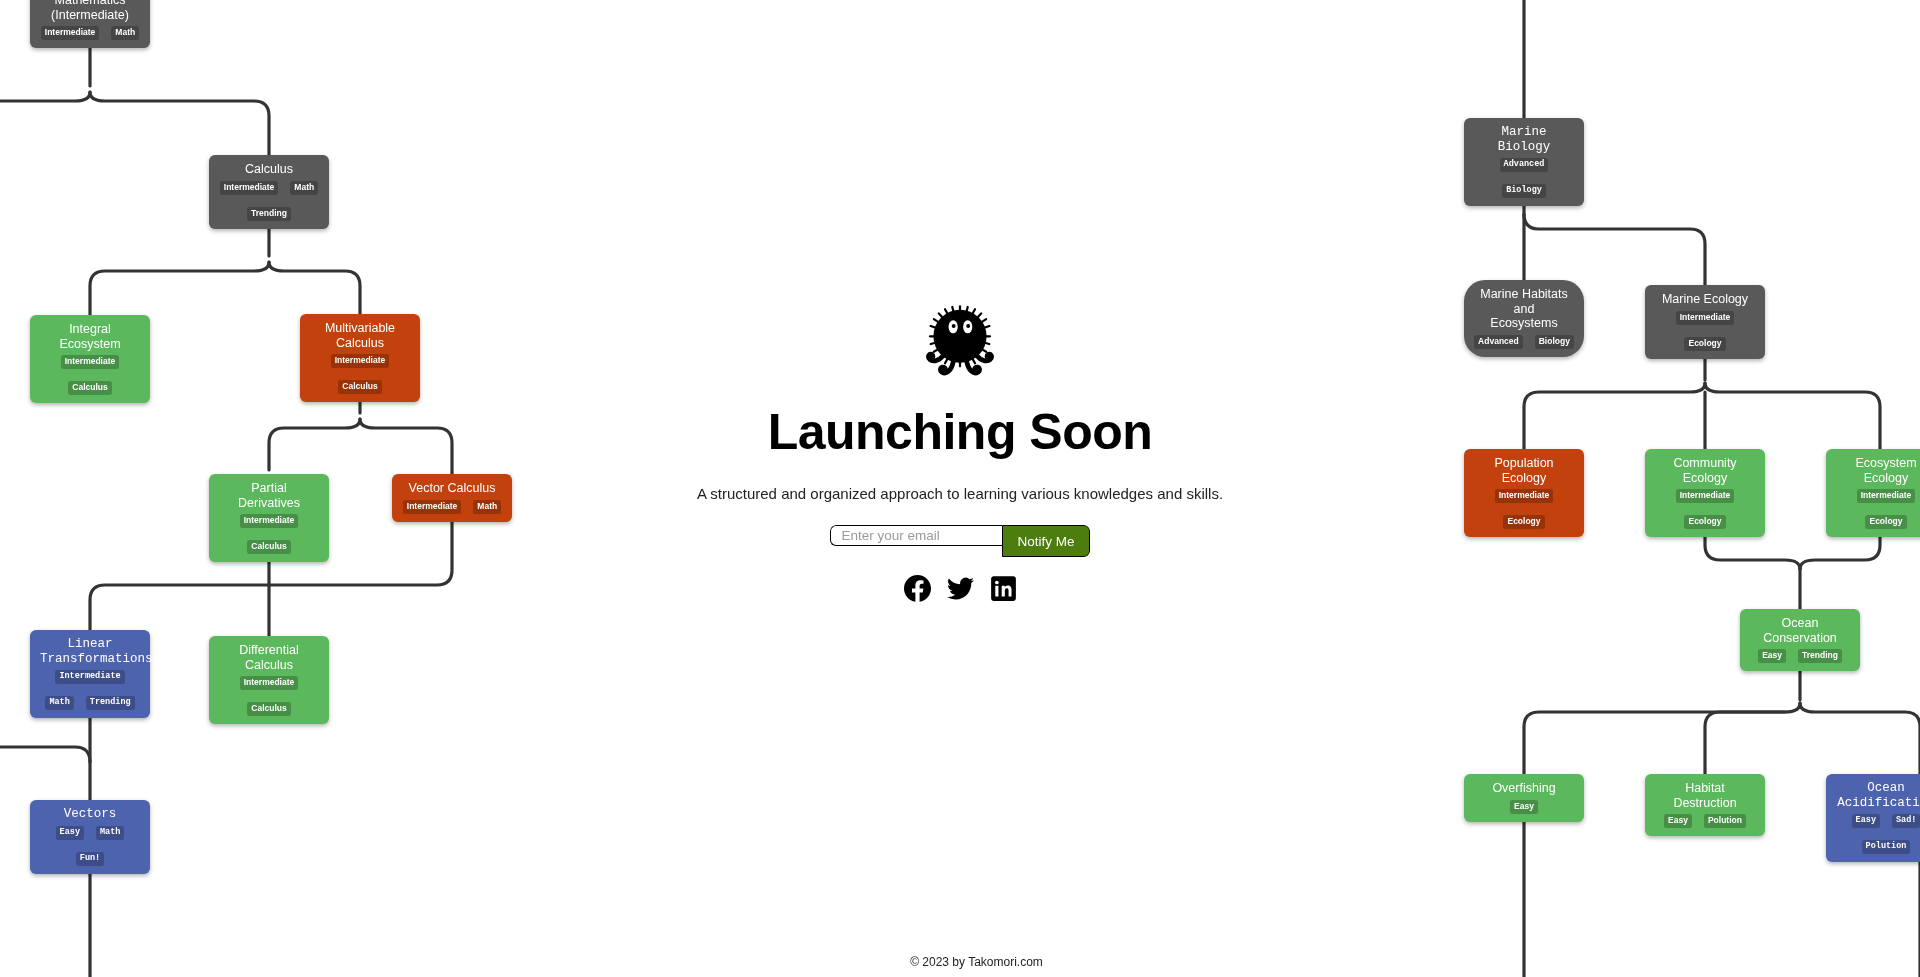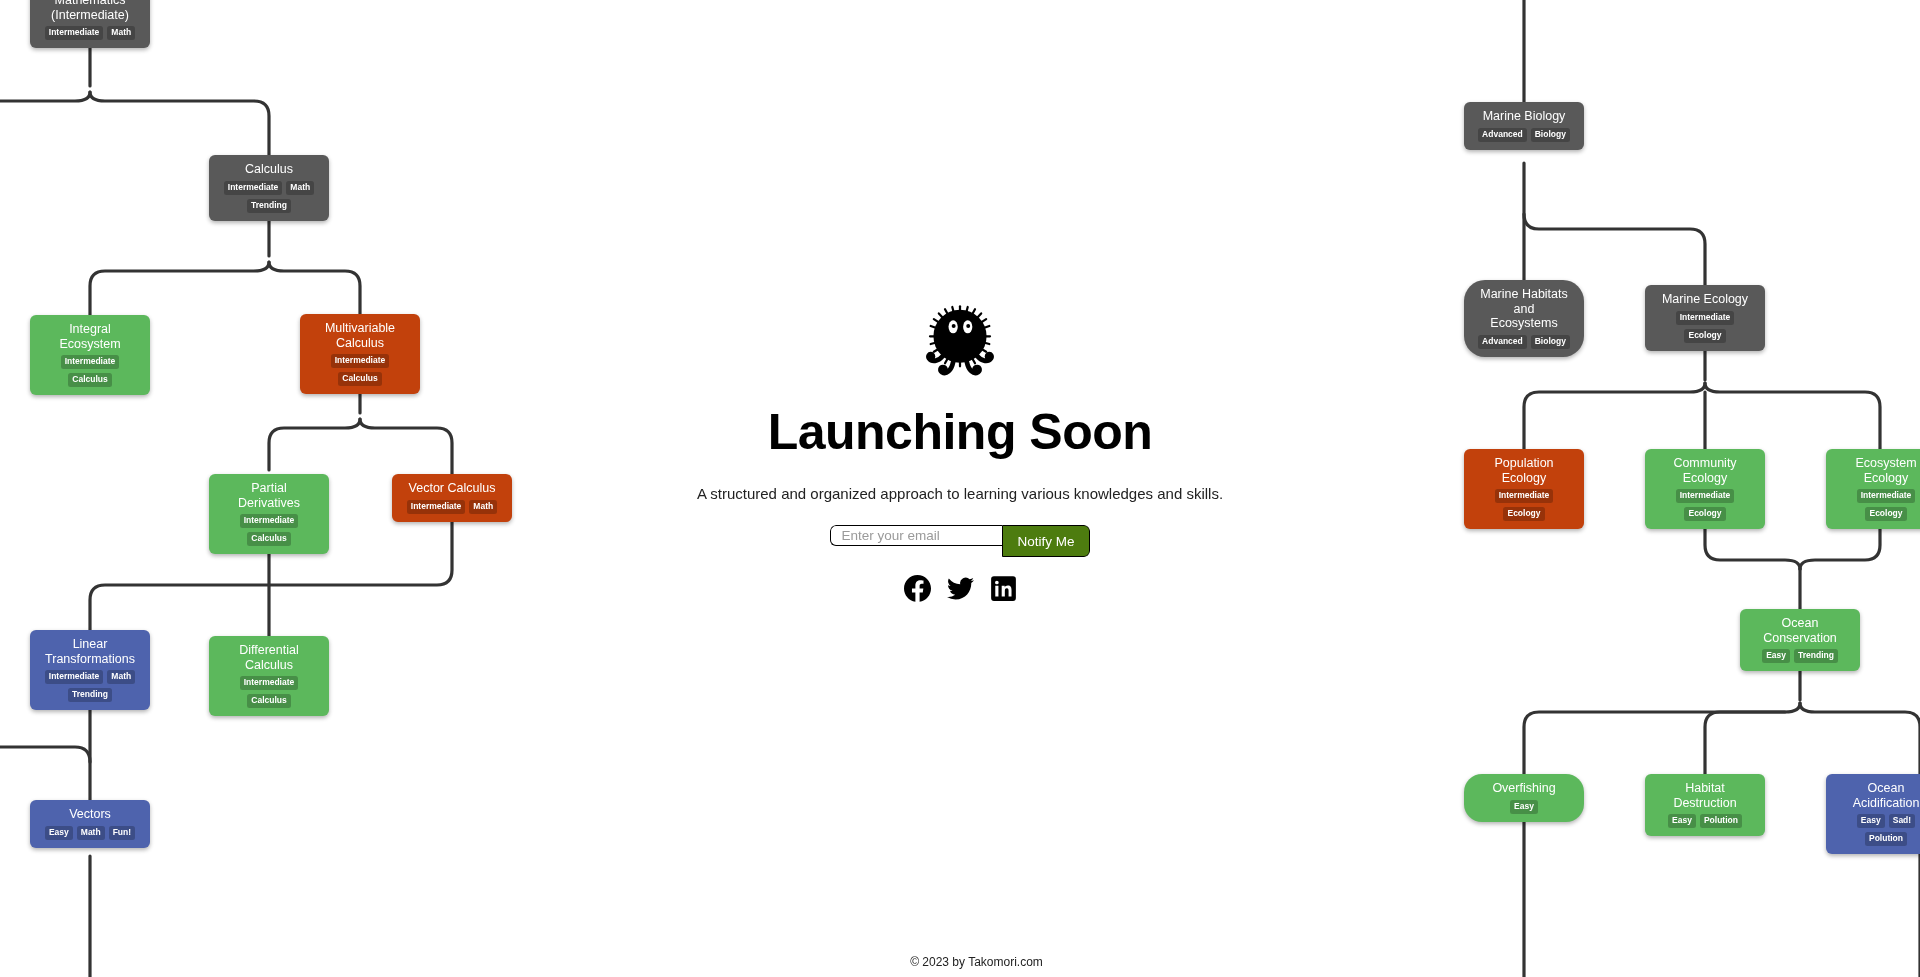--- a/index.html
+++ b/index.html
@@ -52,39 +52,39 @@
     font-size: 12.5px;
     line-height: 14.5px;
     font-weight: 400;
     color: #ffffff;
     white-space: pre-line;
   }
   .tag-row {
     display: flex;
     flex-wrap: wrap;
     justify-content: center;
-    gap: 4px;
+    gap: 12px;
     margin-top: 4px;
   }
   .tag {
     display: inline-block;
     font-size: 8.5px;
     line-height: 11px;
     font-weight: 700;
     padding: 1px 4px 2px 4px;
     border-radius: 2.5px;
     background: rgba(0,0,0,0.22);
     color: #ffffff;
     white-space: nowrap;
   }
 
   .node.gray  { background: #595959; }
   .node.green { background: #5cb85c; }
   .node.khaki { background: #c2410c; }
-  .node.blue  { background: #4e63ad; }
+  .node.blue  { background: #4e63ad; font-family: Liberation Mono, monospace; }
 
   
   #hero {
     position: absolute;
     left: 50%;
     top: 300px;
     transform: translateX(-50%);
     width: 620px;
     text-align: center;
     z-index: 5;
@@ -300,21 +300,21 @@
 
     <div class="node blue" style="left:30px; top:800px; width:120px;">
       <div class="node-title">Vectors</div>
       <div class="tag-row">
         <span class="tag">Easy</span>
         <span class="tag">Math</span>
         <span class="tag">Fun!</span>
       </div>
     </div>
 
-    <div class="node gray" style="left:1464px; top:102px; width:120px;">
+    <div class="node gray" style="left:1464px; top:118px; width:120px;font-family:Liberation Mono, monospace;">
       <div class="node-title">Marine Biology</div>
       <div class="tag-row">
         <span class="tag">Advanced</span>
         <span class="tag">Biology</span>
       </div>
     </div>
 
     <div class="node gray" style="left:1464px; top:280px; width:120px;border-radius:21px;">
       <div class="node-title">Marine Habitats and
 Ecosystems</div>
@@ -357,21 +357,21 @@
     </div>
 
     <div class="node green" style="left:1740px; top:609px; width:120px;">
       <div class="node-title">Ocean Conservation</div>
       <div class="tag-row">
         <span class="tag">Easy</span>
         <span class="tag">Trending</span>
       </div>
     </div>
 
-    <div class="node green" style="left:1464px; top:774px; width:120px;border-radius:18px;">
+    <div class="node green" style="left:1464px; top:774px; width:120px;">
       <div class="node-title">Overfishing</div>
       <div class="tag-row">
         <span class="tag">Easy</span>
       </div>
     </div>
 
     <div class="node green" style="left:1645px; top:774px; width:120px;">
       <div class="node-title">Habitat Destruction</div>
       <div class="tag-row">
         <span class="tag">Easy</span>

